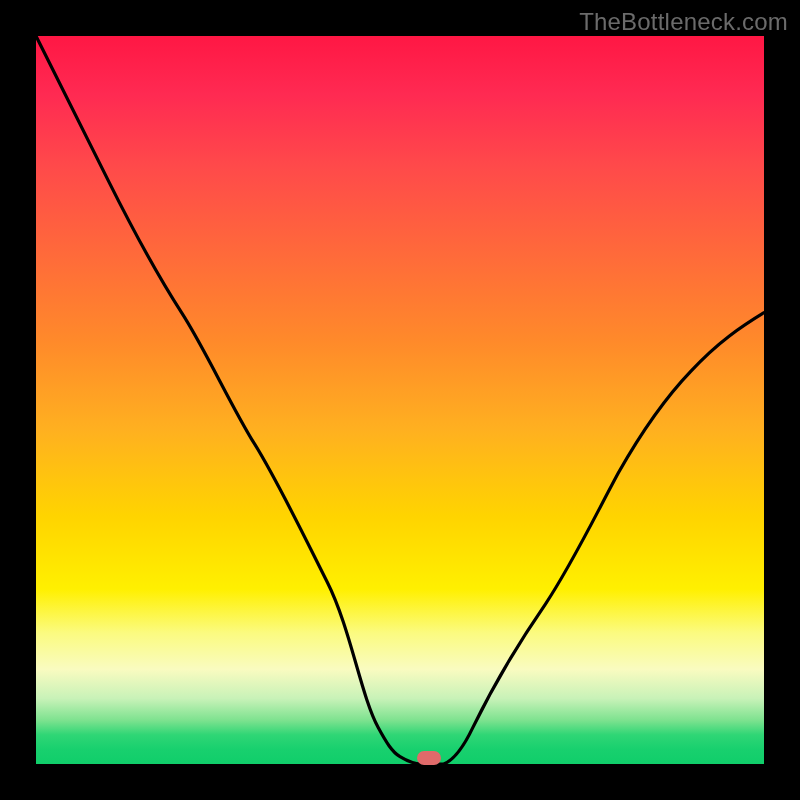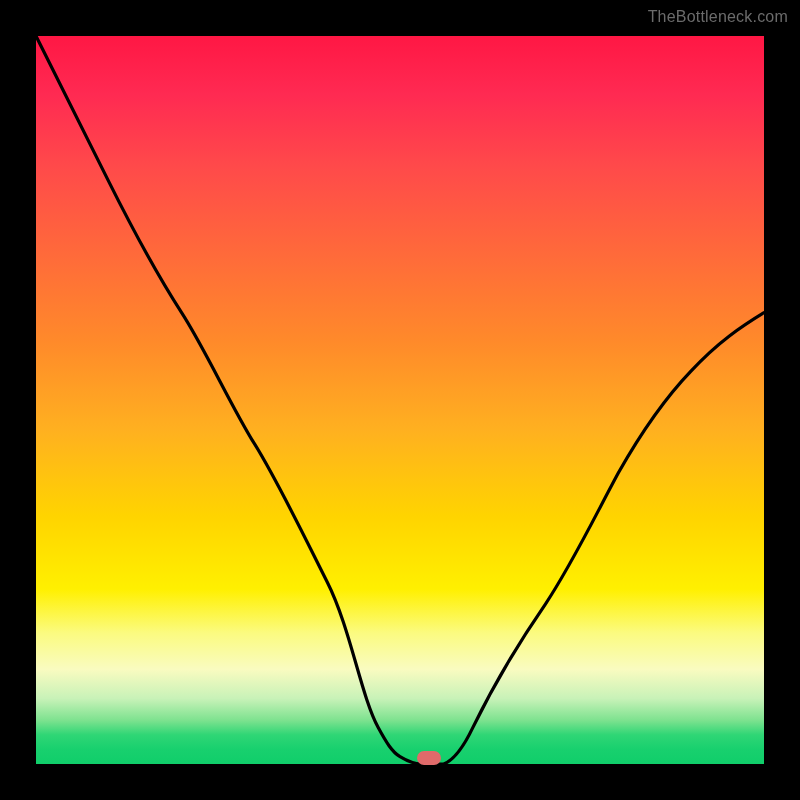--- a/index.html
+++ b/index.html
@@ -41,21 +41,21 @@
       #2fd675 96%,
       #18d06e 98%,
       #10ce6a 100%
     );
   }
   .attribution {
     position: absolute;
     top: 8px;
     right: 12px;
     color: #6b6b6b;
-    font-size: 16px;
+    font-size: 24px;
     letter-spacing: 0.2px;
     white-space: nowrap;
   }
   .marker {
     position: absolute;
     width: 24px;
     height: 14px;
     border-radius: 7px;
     background: #e06a6a;
     transform: translate(-50%, -50%);

